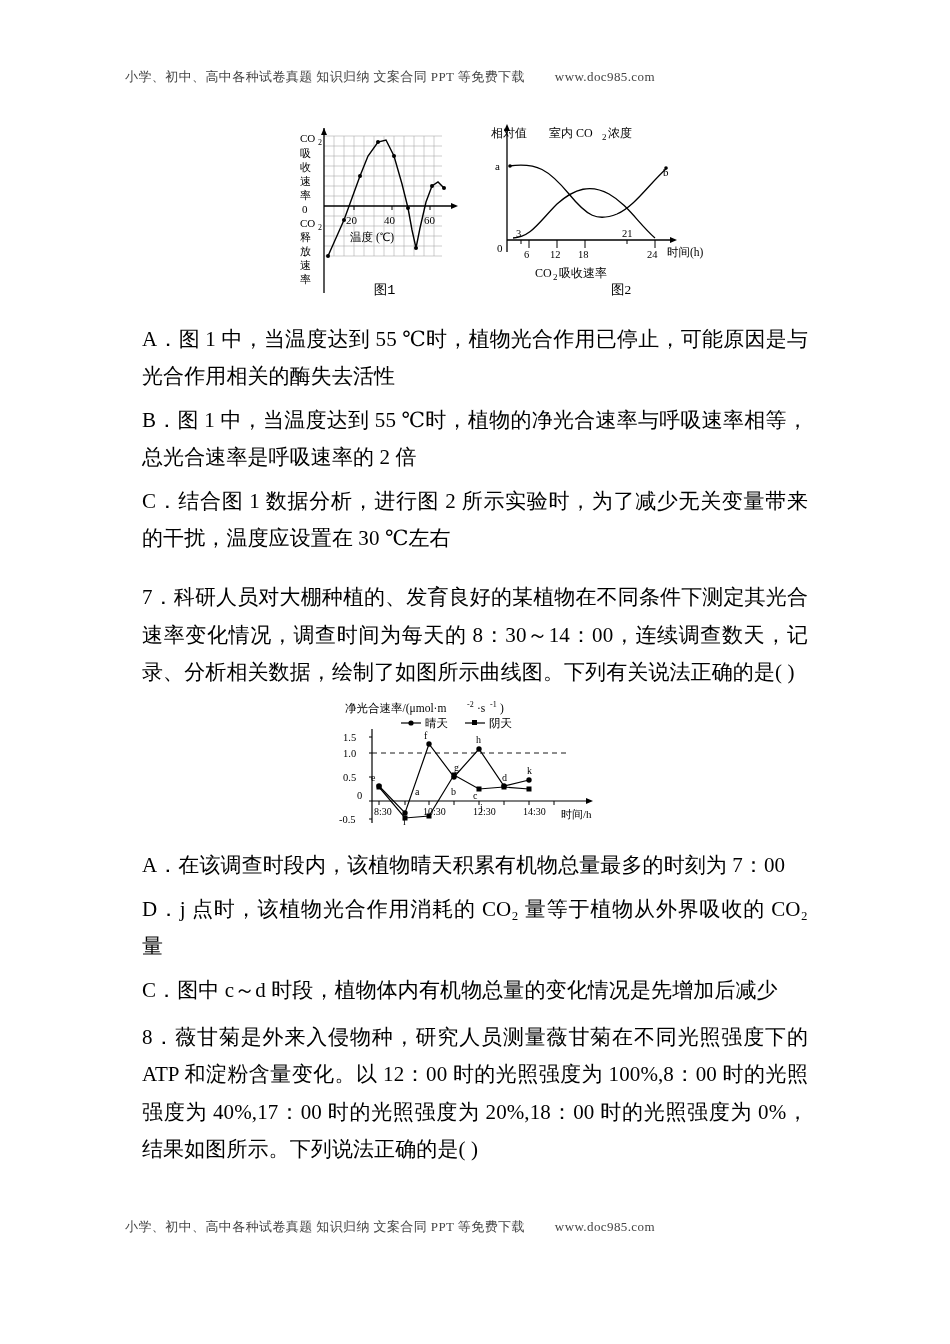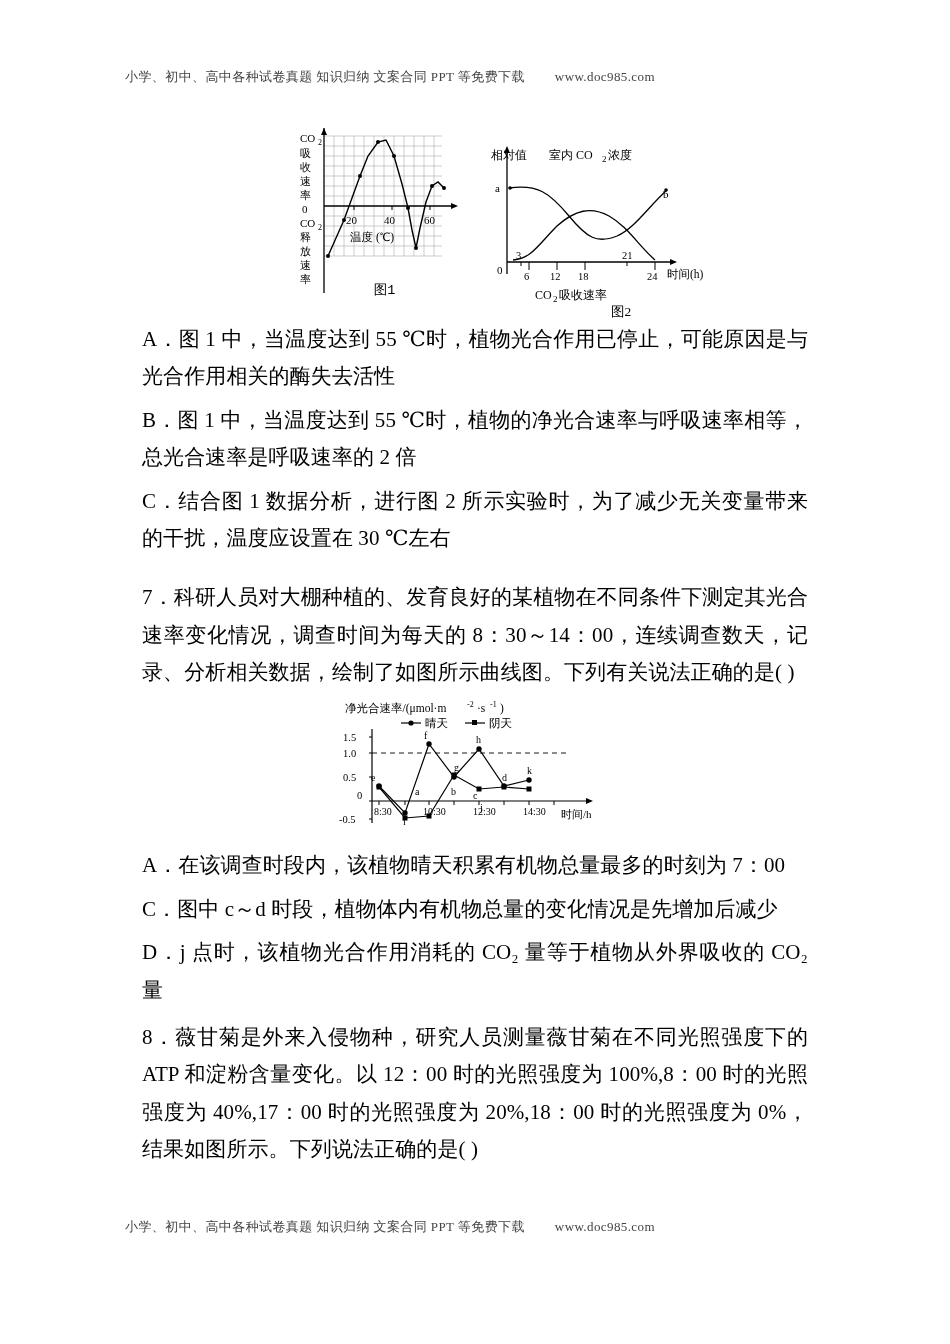--- a/index.html
+++ b/index.html
@@ -55,21 +55,21 @@
   .fig1-wrap {
     position: absolute;
     left: 140px;
     top: 8px;
     width: 205px;
     height: 185px;
   }
   .fig2-wrap {
     position: absolute;
     left: 335px;
-    top: 24px;
+    top: 2px;
     width: 230px;
     height: 185px;
   }
   .fig-caption {
     text-align: center;
     font-size: 13.5px;
     font-family: "Liberation Serif", serif;
   }
 
   
@@ -322,22 +322,22 @@
             <text x="156" y="98">c</text>
             <text x="163" y="110">j</text>
             <text x="185" y="80">d</text>
             <text x="210" y="73">k</text>
           </g>
         </svg>
       </div>
     </div>
 
     <p class="opt">A．在该调查时段内，该植物晴天积累有机物总量最多的时刻为 7：00</p>
+    <p class="opt">D．j 点时，该植物光合作用消耗的 CO₂ 量等于植物从外界吸收的 CO₂ 量</p>
     <p class="opt">C．图中 c～d 时段，植物体内有机物总量的变化情况是先增加后减少</p>
-    <p class="opt">D．j 点时，该植物光合作用消耗的 CO₂ 量等于植物从外界吸收的 CO₂ 量</p>
 
     <p class="stem" style="margin-top:10px;">8．薇甘菊是外来入侵物种，研究人员测量薇甘菊在不同光照强度下的 ATP 和淀粉含量变化。以 12：00 时的光照强度为 100%,8：00 时的光照强度为 40%,17：00 时的光照强度为 20%,18：00 时的光照强度为 0%，结果如图所示。下列说法正确的是(        )</p>
 
   </div>
 
   <div class="watermark wm-bottom">
     <span>小学、初中、高中各种试卷真题  知识归纳  文案合同  PPT 等免费下载</span><span class="wm-url">www.doc985.com</span>
   </div>
 
 </div>

